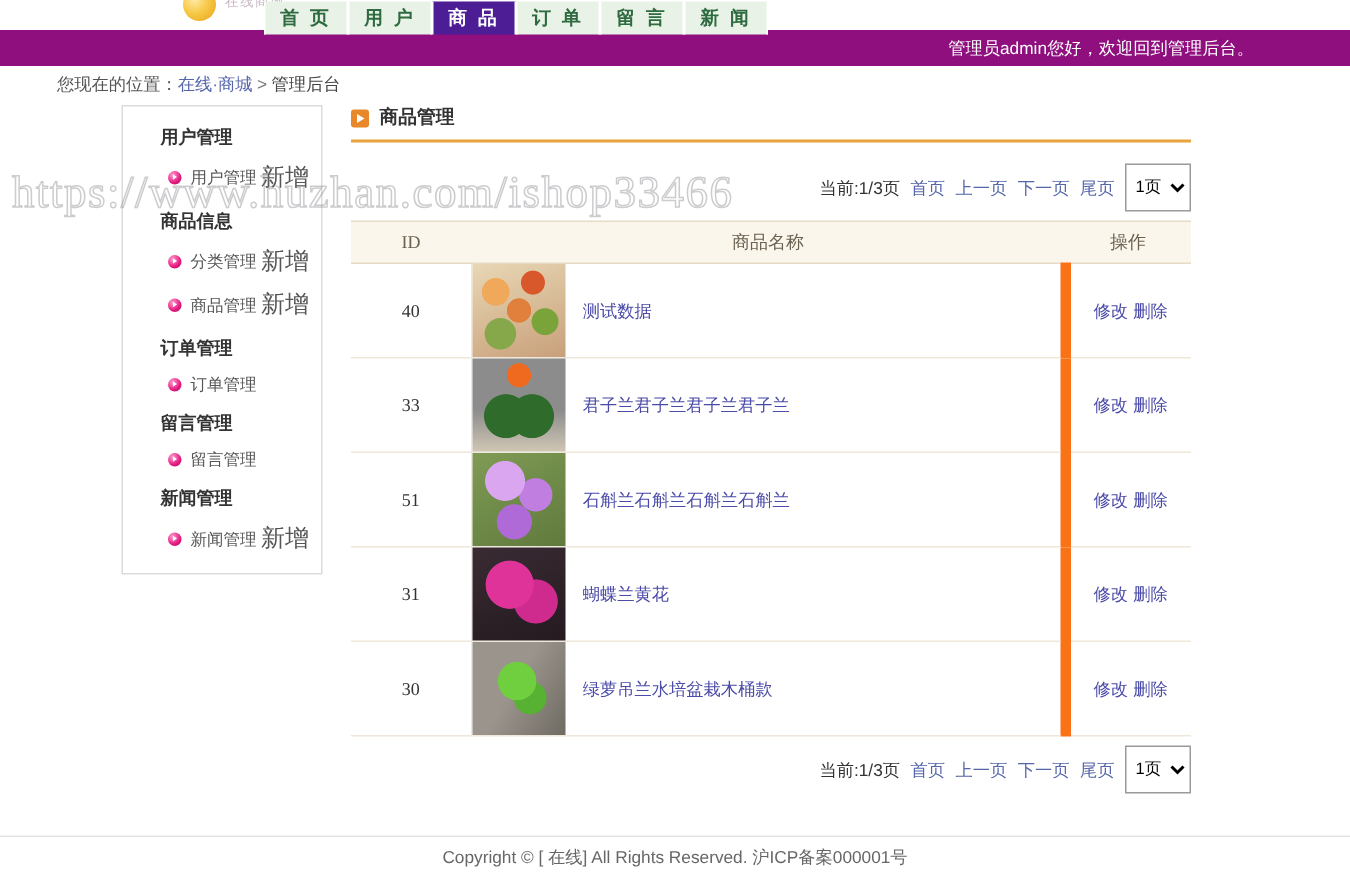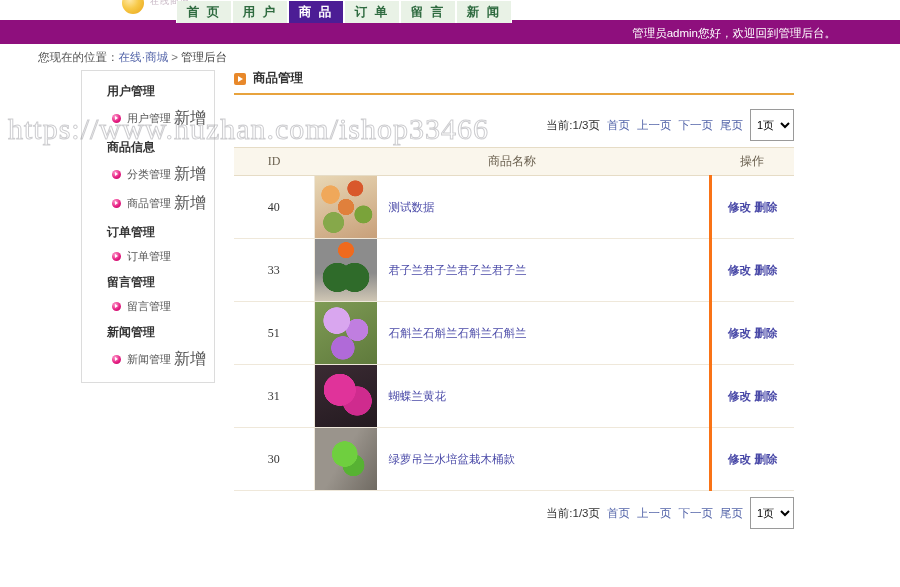--- a/index.html
+++ b/index.html
@@ -206,23 +206,22 @@
     border-right: 1px solid #efe8da;
     font-family: "Liberation Serif", serif;
     margin-top: 16px;
   }
   td.c-name {
     padding: 6px 0 6px 10px;
   }
   td.c-op {
     width: 84px;
     text-align: center;
-    border-left: 3px solid #f97316;
+    border-left: 7px solid #f97316;
     white-space: nowrap;
-    font-weight: bold;
   }
   .name-cell { display: flex; align-items: center; }
   .thumb {
     width: 62px; height: 62px;
     flex: none;
     margin-right: 12px;
     background: #d4d0c8;
     background-size: cover;
     border: 0;
   }
@@ -476,14 +475,15 @@
         <select>
           <option>1页</option>
         </select>
       </div>
 
     </div>
   </div>
 
   <div class="watermark">https://www.huzhan.com/ishop33466</div>
 
+  <div class="footer">Copyright © [ 在线]  All Rights Reserved. 沪ICP备案000001号</div>
 
 </div>
 
 </body></html>

